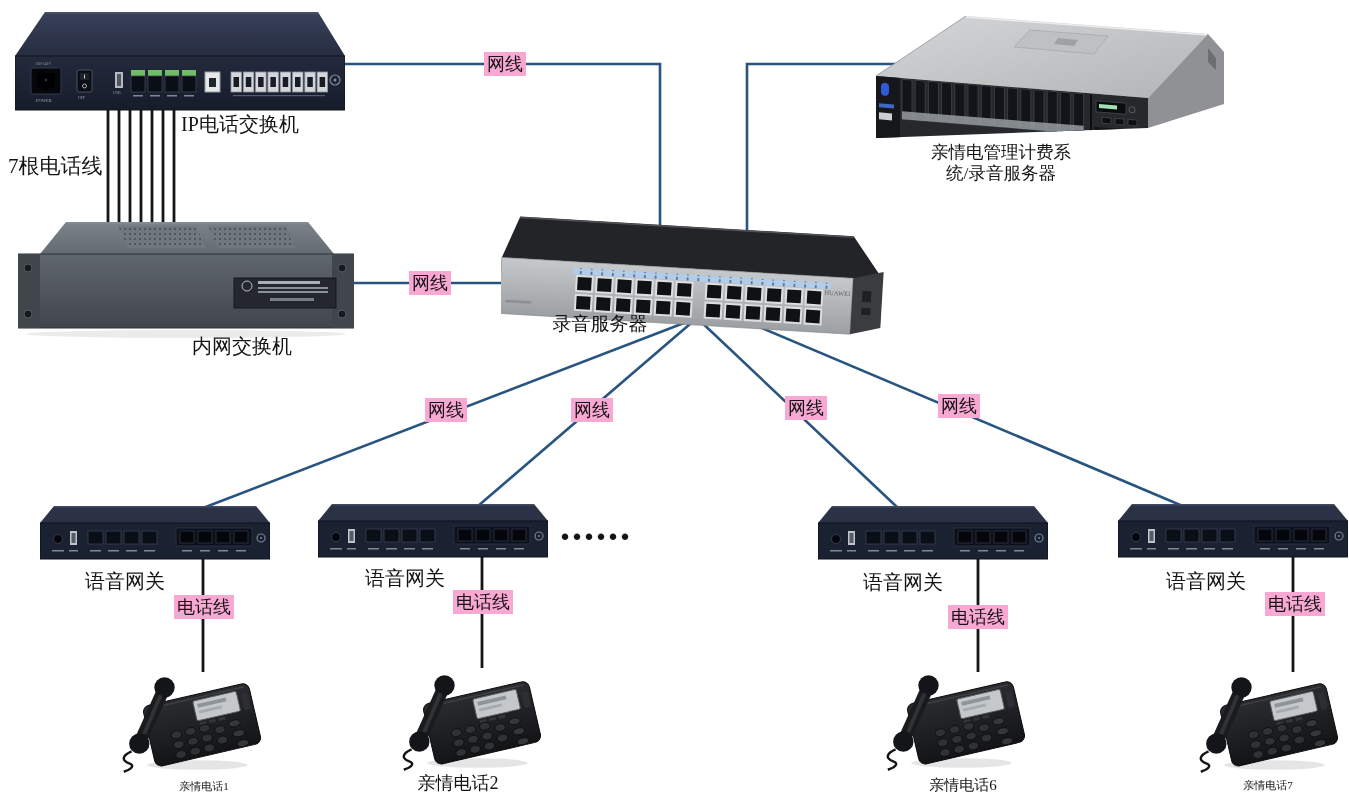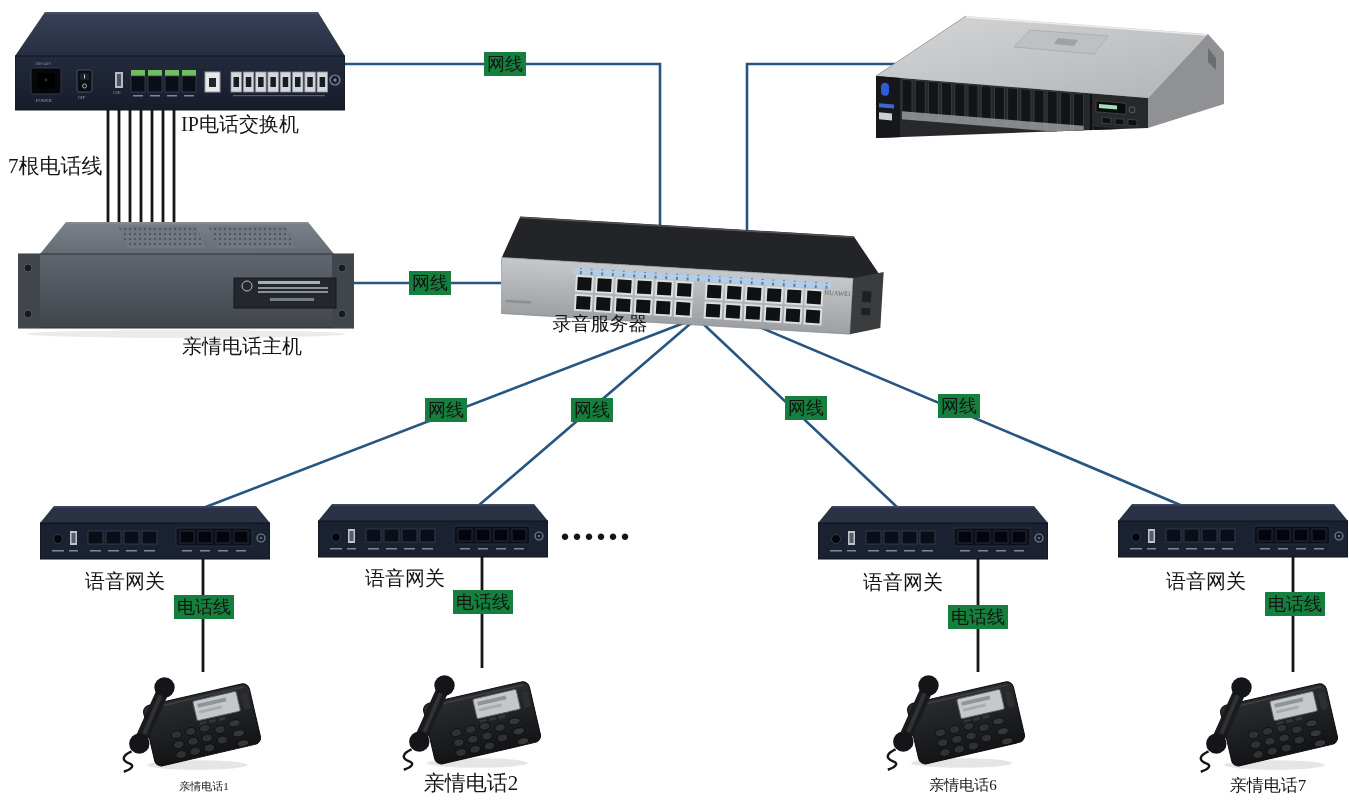--- a/index.html
+++ b/index.html
@@ -3,21 +3,21 @@
 <meta charset="utf-8">
 <style>
   html,body{margin:0;padding:0;background:#fff;}
   #canvas{position:relative;width:1349px;height:800px;background:#fff;overflow:hidden;
           font-family:"Liberation Serif","DejaVu Serif",serif;color:#141414;}
   svg{display:block;}
   .lines-layer{position:absolute;left:0;top:0;z-index:1;}
   .device{position:absolute;z-index:2;}
   .lbl{position:absolute;z-index:4;white-space:nowrap;color:#141414;}
   .center{transform:translate(-50%,-50%);}
-  .cable-lbl{font-size:18px;background:#15803d;padding:0 3px;z-index:5;}
+  .cable-lbl{font-size:18px;background:#f9a8d4;padding:0 3px;z-index:5;}
   .dev-lbl{font-size:20px;}
   .server-lbl{font-size:17.5px;line-height:21px;text-align:center;transform:translate(-50%,0);}
   .dots-lbl{font-size:40px;font-weight:bold;letter-spacing:2px;line-height:30px;z-index:3;}
 </style>
 </head>
 <body>
 
 <div id="canvas">
 
   <svg width="0" height="0" style="position:absolute">
@@ -351,22 +351,26 @@
     </svg>
   <svg class="device" style="left:882px;top:660px" width="155" height="112">
       <use href="#sym-phone"></use>
     </svg>
   <svg class="device" style="left:1195px;top:662px" width="155" height="112">
       <use href="#sym-phone"></use>
     </svg>
 
   <div class="lbl dev-lbl center" style="left:240px;top:124px">IP电话交换机</div>
   <div class="lbl" style="left:8px;top:152px;font-size:21px">7根电话线</div>
-  <div class="lbl dev-lbl center" style="left:242px;top:346px">亲情电话主机</div>
+  <div class="lbl dev-lbl center" style="left:242px;top:346px">内网交换机</div>
   <div class="lbl dev-lbl center" style="left:600px;top:324px;font-size:19px;z-index:3">录音服务器</div>
+  <div class="lbl server-lbl" style="left:1001px;top:142px">
+    <div>亲情电管理计费系</div>
+    <div>统/录音服务器</div>
+  </div>
 
   <div class="lbl cable-lbl center" style="left:505px;top:64px">网线</div>
   <div class="lbl cable-lbl center" style="left:430px;top:283px">网线</div>
   <div class="lbl cable-lbl center" style="left:446px;top:410px">网线</div>
   <div class="lbl cable-lbl center" style="left:592px;top:410px">网线</div>
   <div class="lbl cable-lbl center" style="left:806px;top:408px">网线</div>
   <div class="lbl cable-lbl center" style="left:959px;top:406px">网线</div>
 
   <div class="lbl dots-lbl" style="left:560px;top:512px">......</div>
 
@@ -374,17 +378,17 @@
   <div class="lbl dev-lbl center" style="left:405px;top:578px">语音网关</div>
   <div class="lbl dev-lbl center" style="left:903px;top:582px">语音网关</div>
   <div class="lbl dev-lbl center" style="left:1206px;top:581px">语音网关</div>
 
   <div class="lbl cable-lbl center" style="left:204px;top:607px">电话线</div>
   <div class="lbl cable-lbl center" style="left:483px;top:602px">电话线</div>
   <div class="lbl cable-lbl center" style="left:978px;top:617px">电话线</div>
   <div class="lbl cable-lbl center" style="left:1295px;top:604px">电话线</div>
 
   <div class="lbl center" style="left:204px;top:786px;font-size:11px">亲情电话1</div>
-  <div class="lbl center" style="left:471px;top:783px;font-size:21px">亲情电话2</div>
+  <div class="lbl center" style="left:458px;top:783px;font-size:18px">亲情电话2</div>
   <div class="lbl center" style="left:963px;top:785px;font-size:15px">亲情电话6</div>
-  <div class="lbl center" style="left:1268px;top:785px;font-size:17px">亲情电话7</div>
+  <div class="lbl center" style="left:1268px;top:785px;font-size:11px">亲情电话7</div>
 
 </div>
 
 </body></html>

